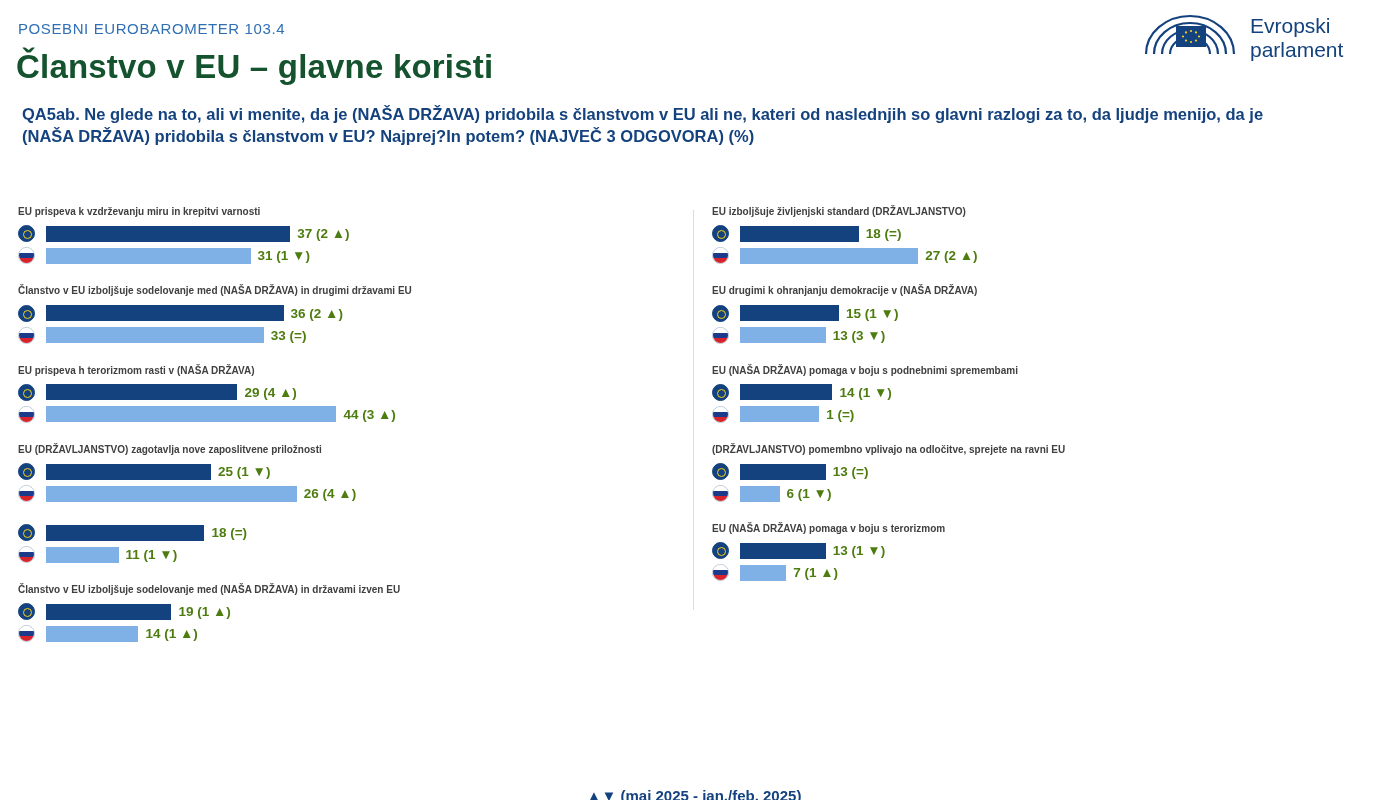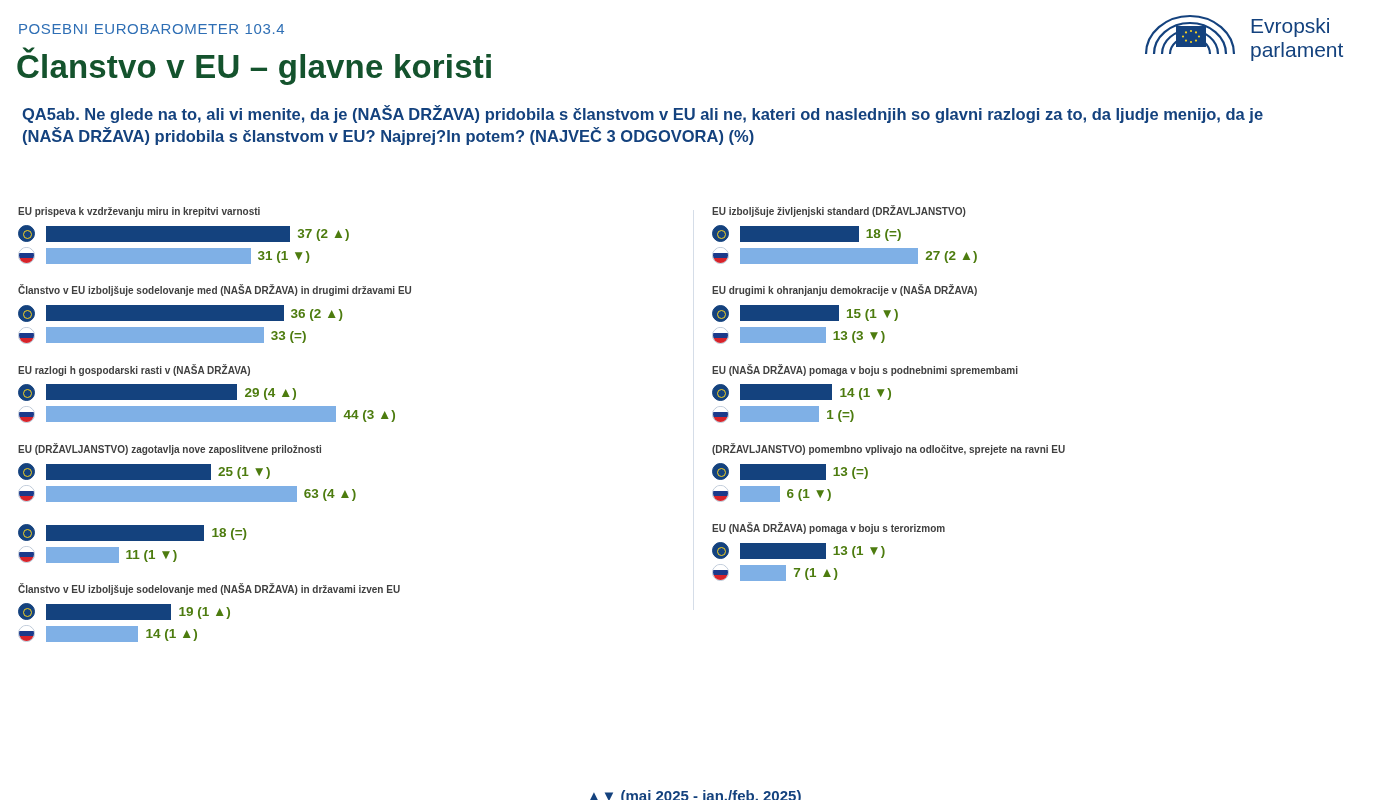--- a/index.html
+++ b/index.html
@@ -235,21 +235,21 @@
           <div class="flag flag-si">
             <div class="st st1"></div>
             <div class="st st2"></div>
             <div class="st st3"></div>
           </div>
           <div class="bar light" style="width: 217.8px;"></div>
           <div class="bar-value">33 (=)</div>
         </div>
       </div>
       <div class="item">
-        <div class="item-label">EU razlogi h gospodarski rasti v (NAŠA DRŽAVA)</div>
+        <div class="item-label">EU prispeva h terorizmom rasti v (NAŠA DRŽAVA)</div>
         <div class="bar-row">
           <div class="flag flag-eu"></div>
           <div class="bar" style="width: 191.4px;"></div>
           <div class="bar-value">29 (4 ▲)</div>
         </div>
         <div class="bar-row">
           <div class="flag flag-si">
             <div class="st st1"></div>
             <div class="st st2"></div>
             <div class="st st3"></div>
@@ -265,21 +265,21 @@
           <div class="bar" style="width: 165px;"></div>
           <div class="bar-value">25 (1 ▼)</div>
         </div>
         <div class="bar-row">
           <div class="flag flag-si">
             <div class="st st1"></div>
             <div class="st st2"></div>
             <div class="st st3"></div>
           </div>
           <div class="bar light" style="width: 250.8px;"></div>
-          <div class="bar-value">63 (4 ▲)</div>
+          <div class="bar-value">26 (4 ▲)</div>
         </div>
       </div>
       <div class="item">
         <div class="bar-row">
           <div class="flag flag-eu"></div>
           <div class="bar" style="width: 158.4px;"></div>
           <div class="bar-value">18 (=)</div>
         </div>
         <div class="bar-row">
           <div class="flag flag-si">

